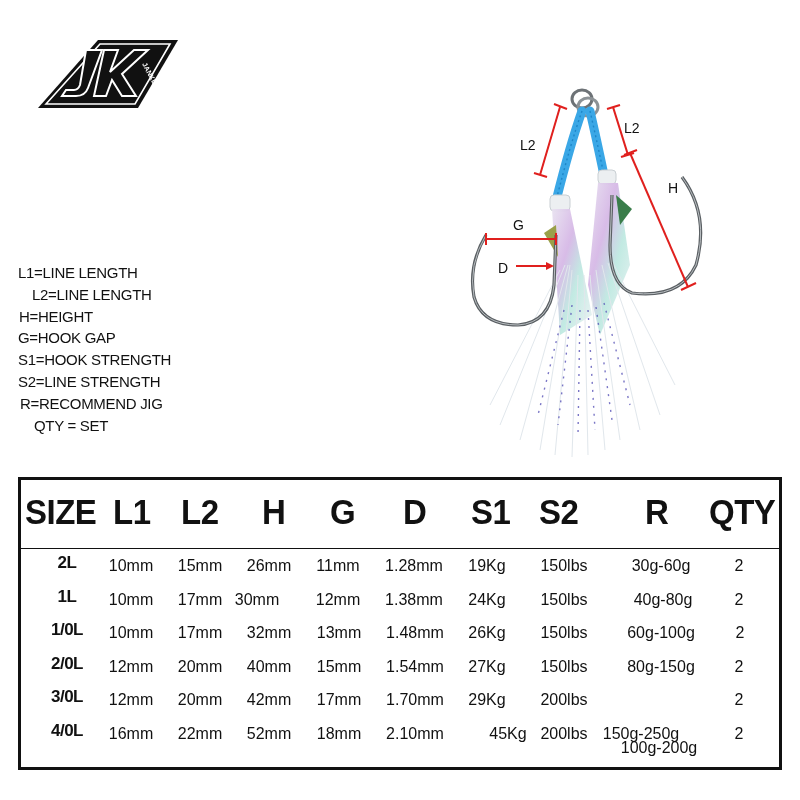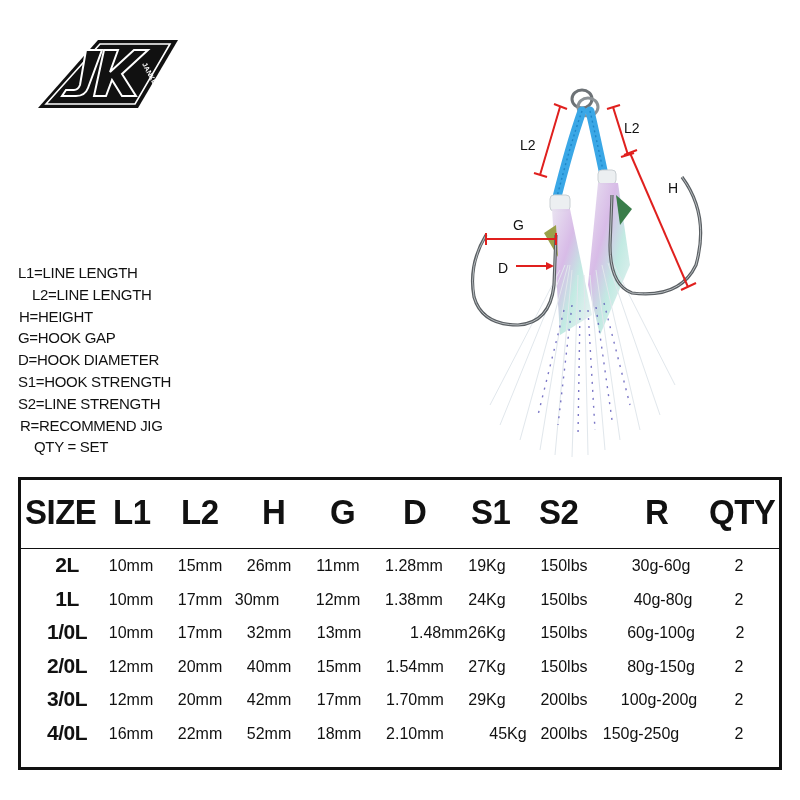--- a/index.html
+++ b/index.html
@@ -34,21 +34,21 @@
       position: absolute; top: 13px; font-size: 33px; font-weight: 700;
       transform: scaleY(1.08); white-space: nowrap; text-align: center;
       letter-spacing: -0.5px;
     }
     .body-rows { position: absolute; left: 0; right: 0; top: 70px; }
     .row { position: relative; height: 33.6px; }
     .cell {
       position: absolute; top: 7px; font-size: 16px; white-space: nowrap;
       text-align: center; transform: translateX(-50%);
     }
-    .cell.size { font-size: 21px; font-weight: 700; top: 3px; letter-spacing: -0.5px; }
+    .cell.size { font-size: 17px; font-weight: 700; top: 3px; letter-spacing: -0.5px; }
   </style>
 </head>
 <body>
 
 <div class="logo">
   <svg viewBox="0 0 140 72" width="140" height="72">
     <polygon points="0,70 60,2 140,2 100,70" fill="#111"></polygon>
     <polygon points="8,66 62,6 132,6 97,66" fill="none" stroke="#fff" stroke-width="1.6"></polygon>
 
     <path d="M48,12 L64,12 L50,50 Q47,58 38,58 L24,58 L28,52 L36,52 Q40,52 42,47 Z" fill="#111" stroke="#fff" stroke-width="2"></path>
@@ -56,21 +56,20 @@
     <path d="M66,12 L80,12 L72,34 L96,12 L110,12 L84,36 L98,58 L84,58 L74,42 L68,58 L56,58 Z" fill="#111" stroke="#fff" stroke-width="2"></path>
     <text x="104" y="26" font-size="7" font-weight="700" fill="#fff" transform="rotate(62 104 26)" font-family="Liberation Sans, sans-serif">JANKER</text>
   </svg>
 </div>
 
 <div class="legend">
   <div class="legend-item i0">L1=LINE LENGTH</div>
   <div class="legend-item i1">L2=LINE LENGTH</div>
   <div class="legend-item i2">H=HEIGHT</div>
   <div class="legend-item i3">G=HOOK GAP</div>
-  <div class="legend-item i4">D=HOOK DIAMETER</div>
   <div class="legend-item i5">S1=HOOK STRENGTH</div>
   <div class="legend-item i6">S2=LINE STRENGTH</div>
   <div class="legend-item i7">R=RECOMMEND JIG</div>
   <div class="legend-item i8">QTY = SET</div>
 </div>
 
 <div class="diagram">
   <svg viewBox="0 0 260 385">
     <defs>
       <linearGradient id="flash" x1="0" y1="0" x2="1" y2="1">
@@ -202,21 +201,21 @@
       <div class="cell" style="left:642px;">40g-80g</div>
       <div class="cell" style="left:718px;">2</div>
     </div>
 
     <div class="row">
       <div class="cell size" style="left:46px;">1/0L</div>
       <div class="cell" style="left:110px;">10mm</div>
       <div class="cell" style="left:179px;">17mm</div>
       <div class="cell" style="left:248px;">32mm</div>
       <div class="cell" style="left:318px;">13mm</div>
-      <div class="cell" style="left:394px;margin-left:24px;">1.48mm</div>
+      <div class="cell" style="left:394px;">1.48mm</div>
       <div class="cell" style="left:466px;">26Kg</div>
       <div class="cell" style="left:543px;">150lbs</div>
       <div class="cell" style="left:640px;">60g-100g</div>
       <div class="cell" style="left:719px;">2</div>
     </div>
 
     <div class="row">
       <div class="cell size" style="left:46px;">2/0L</div>
       <div class="cell" style="left:110px;">12mm</div>
       <div class="cell" style="left:179px;">20mm</div>
@@ -231,21 +230,21 @@
 
     <div class="row">
       <div class="cell size" style="left:46px;">3/0L</div>
       <div class="cell" style="left:110px;">12mm</div>
       <div class="cell" style="left:179px;">20mm</div>
       <div class="cell" style="left:248px;">42mm</div>
       <div class="cell" style="left:318px;">17mm</div>
       <div class="cell" style="left:394px;">1.70mm</div>
       <div class="cell" style="left:466px;">29Kg</div>
       <div class="cell" style="left:543px;">200lbs</div>
-      <div class="cell" style="left:638px;">100g-200g</div>
+      <div class="cell" style="left:638px;margin-top:48px;">100g-200g</div>
       <div class="cell" style="left:718px;">2</div>
     </div>
 
     <div class="row">
       <div class="cell size" style="left:46px;">4/0L</div>
       <div class="cell" style="left:110px;">16mm</div>
       <div class="cell" style="left:179px;">22mm</div>
       <div class="cell" style="left:248px;">52mm</div>
       <div class="cell" style="left:318px;">18mm</div>
       <div class="cell" style="left:394px;">2.10mm</div>

